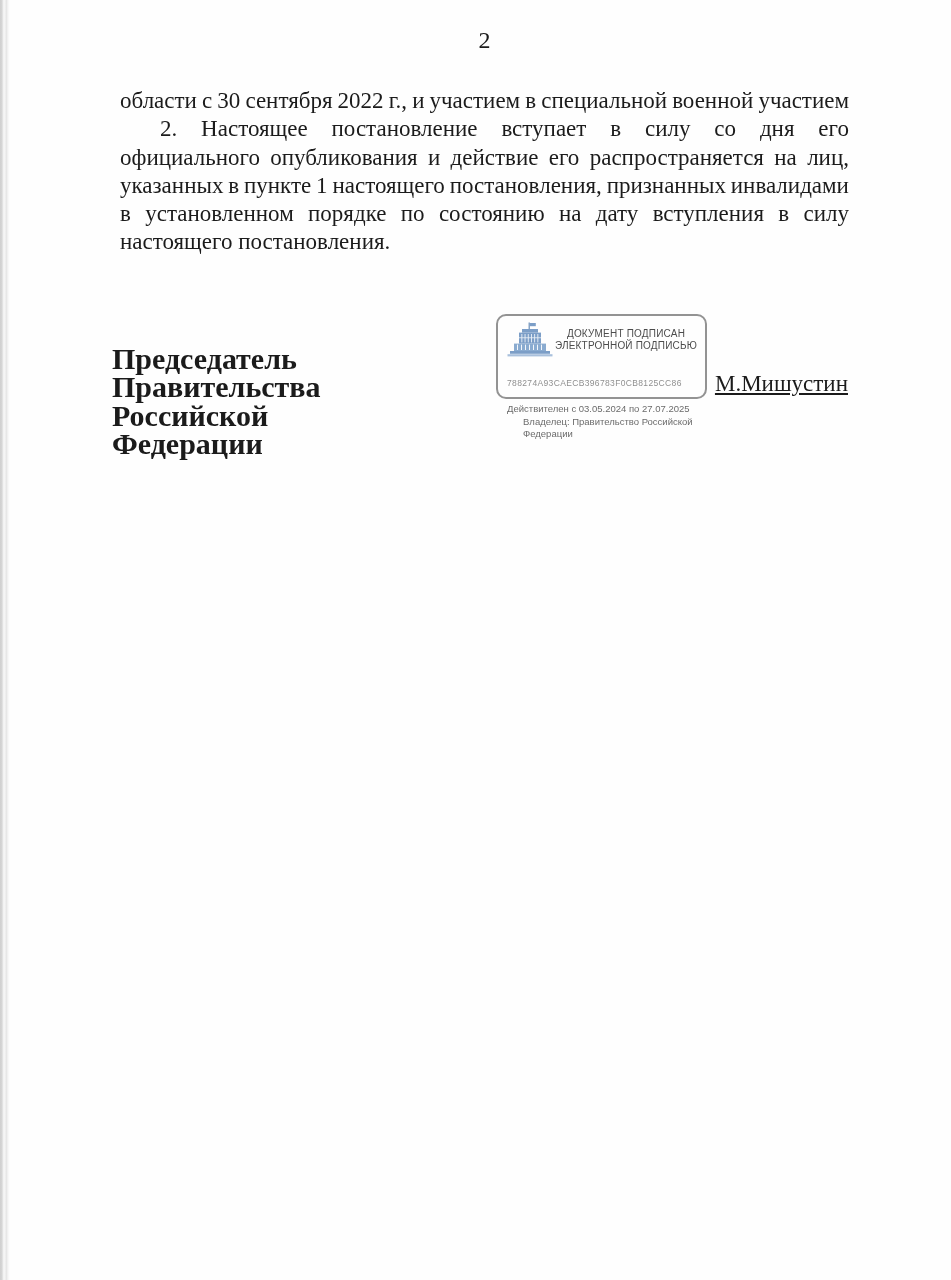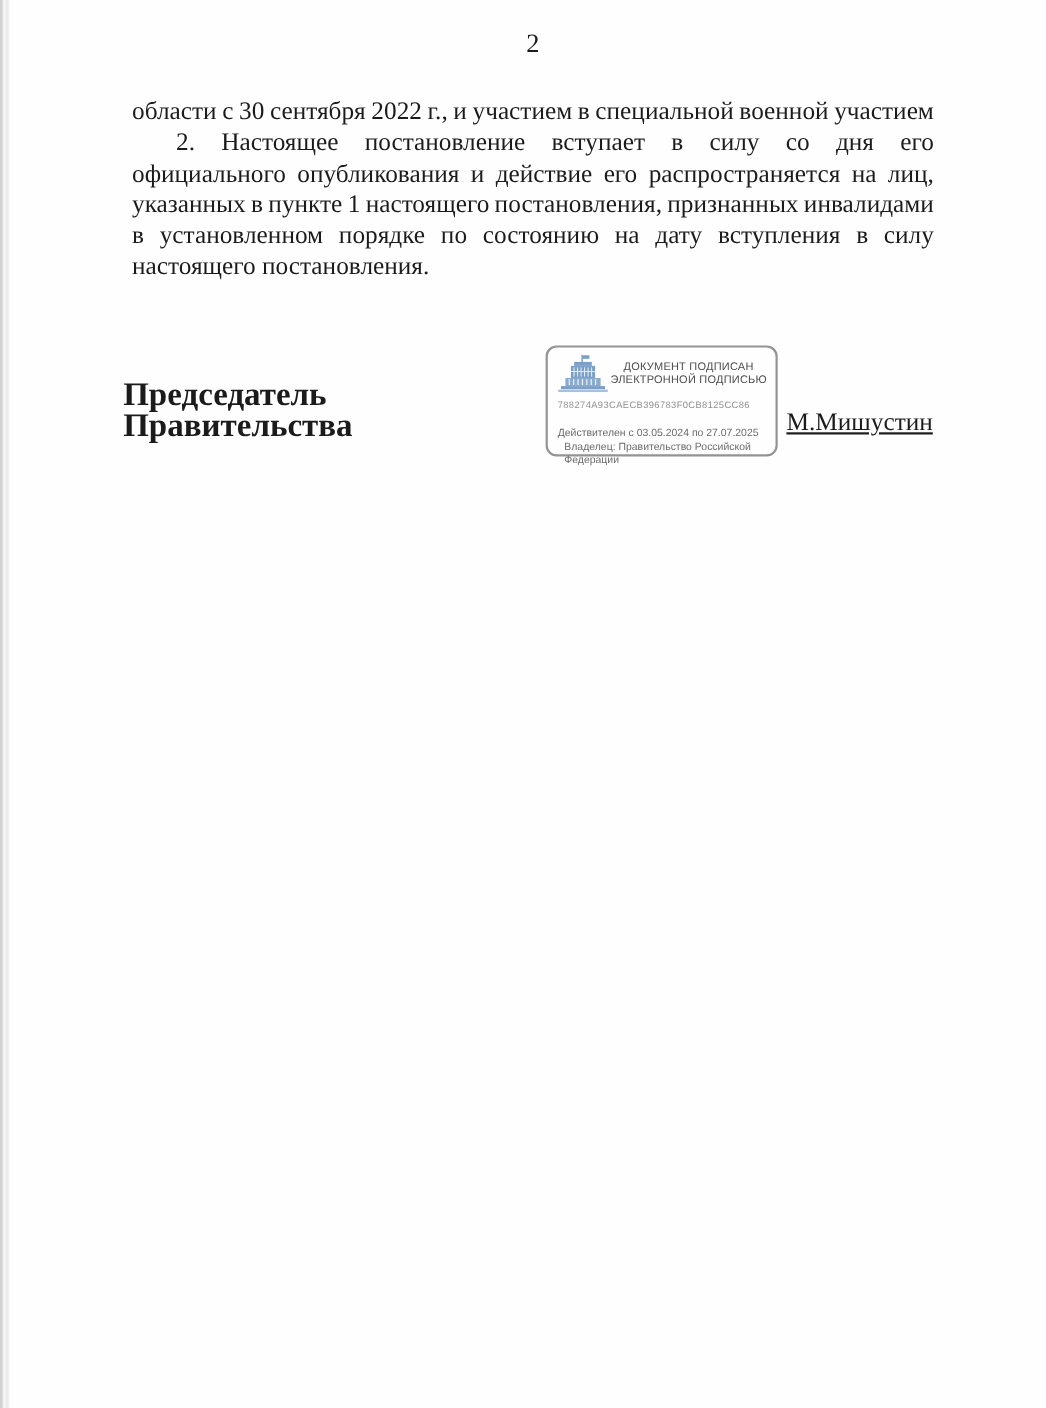--- a/index.html
+++ b/index.html
@@ -31,46 +31,46 @@
   .indent{padding-left:40px;}
   .sig-title{
     position:absolute;top:345px;left:112px;width:306px;
     text-align:left;font-size:30px;line-height:28.3px;font-weight:bold;
   }
   .sig-name{
     position:absolute;top:370px;right:103px;
     font-size:23px;line-height:28px;white-space:nowrap;text-decoration:underline;
   }
   .stamp{
-    position:absolute;left:496px;top:314px;width:211px;height:101px;
+    position:absolute;left:496px;top:314px;width:211px;height:85px;
     border:2px solid #939393;border-radius:10px;
     background:#fefefe;box-sizing:border-box;
     font-family:"Liberation Sans","DejaVu Sans",sans-serif;
   }
   .stamp-top{
     display:flex;align-items:center;
     padding:6px 6px 0 9px;
   }
   .stamp-icon{flex:0 0 auto;width:46px;height:36px;}
   .stamp-title{
     flex:1 1 auto;text-align:center;
     font-size:10px;line-height:12.5px;color:#4c4c4c;
     letter-spacing:0.2px;white-space:nowrap;
   }
   .stamp-cert{
-    margin:5px 0 0 9px;
+    margin:20px 0 0 9px;
     font-size:8.5px;line-height:10px;color:#8f8f8f;
     letter-spacing:0.35px;white-space:nowrap;
   }
   .stamp-validity{
     margin:15px 0 0 9px;
     font-size:9.5px;line-height:11.5px;color:#6b6b6b;white-space:nowrap;
   }
   .stamp-owner{
-    margin:1px 0 0 15px;
+    margin:1px 0 0 25px;
     font-size:9.5px;line-height:11.5px;color:#6b6b6b;white-space:nowrap;
   }
 </style>
 </head>
 <body>
 
 <div class="page">
   <div class="scan-edge"></div>
 
   <div class="page-number">2</div>
@@ -131,20 +131,21 @@
         <span>дату</span>
         <span>вступления</span>
         <span>в</span>
         <span>силу</span>
       </div>
     <div class="line">настоящего постановления.</div>
   </div>
 
   <div class="sig-title">
     <div>Председатель Правительства</div>
+    <div>Российской Федерации</div>
   </div>
 
   <div class="stamp">
     <div class="stamp-top">
       <svg class="stamp-icon" viewBox="0 0 46 36" xmlns="http://www.w3.org/2000/svg">
         <rect x="21.6" y="0.5" width="1.2" height="7" fill="#6b8fba"></rect>
         <rect x="22.8" y="1" width="6" height="3.2" fill="#7c9ec7"></rect>
         <rect x="15" y="7" width="16" height="3.6" fill="#7c9ec7"></rect>
         <rect x="12" y="10.6" width="22" height="11" fill="#7c9ec7"></rect>
         <g fill="#ffffff" opacity="0.85">

